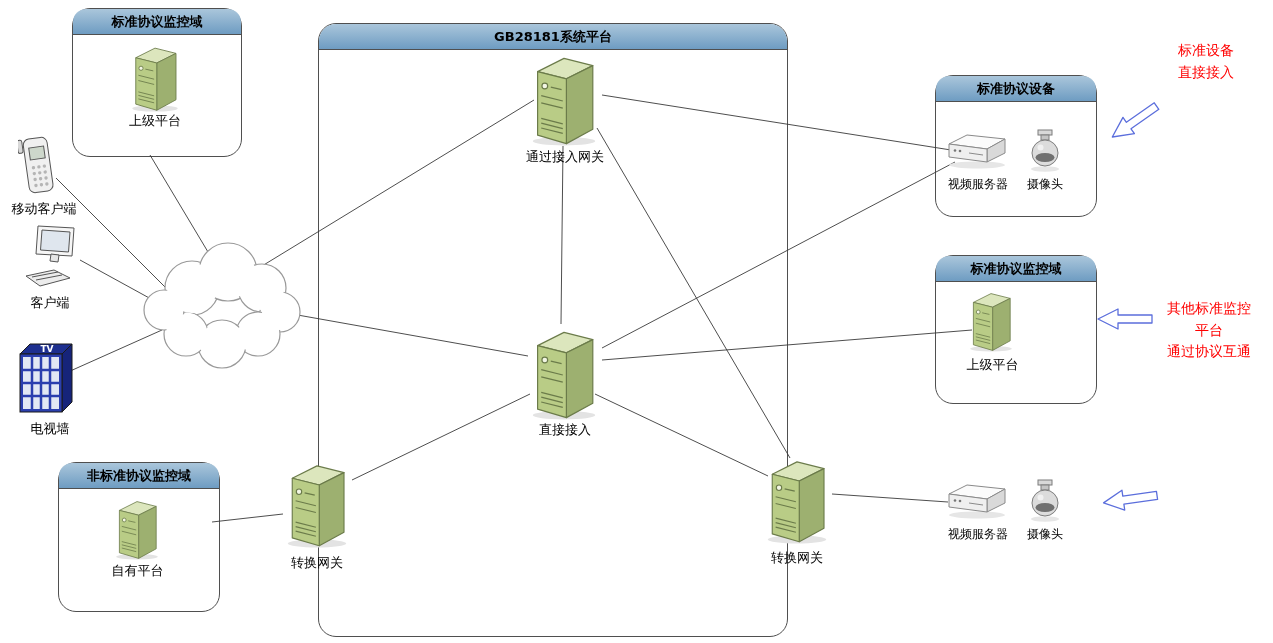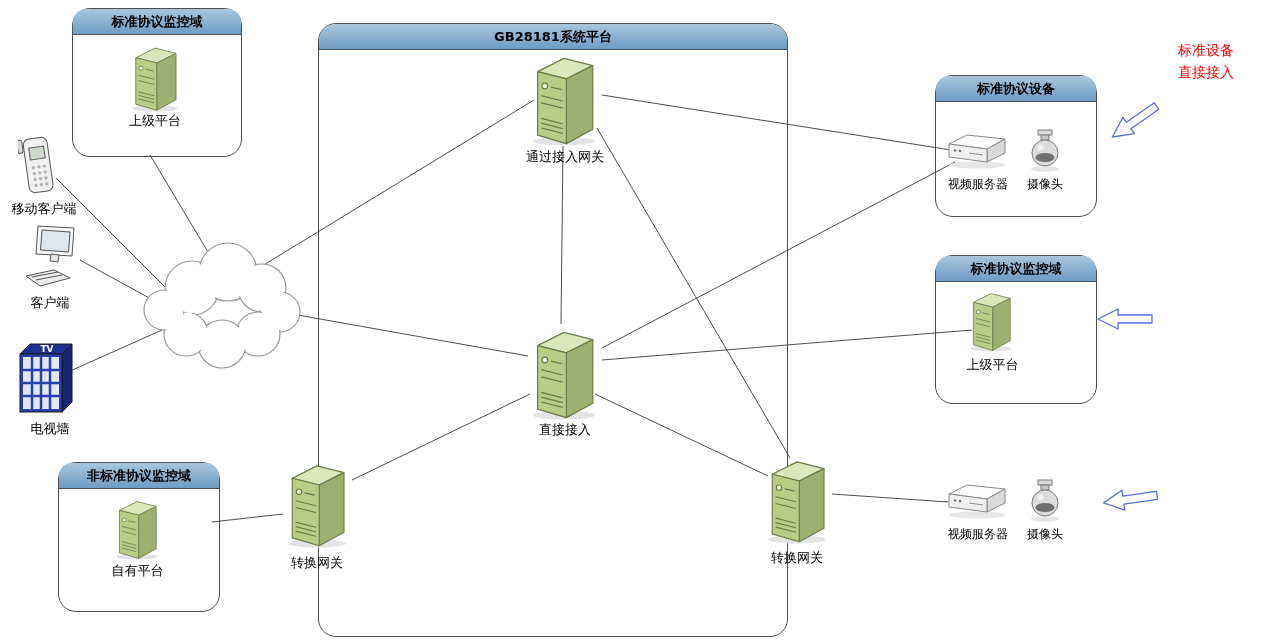--- a/index.html
+++ b/index.html
@@ -256,14 +256,17 @@
   <div class="icon" style="left:1027px;top:478px;width:36px;height:44px;">
     <svg viewBox="0 0 36 44">
         <use href="#sym-camera"></use>
       </svg>
   </div>
   <div class="node-label" style="left:938px;top:526px;width:80px;font-size:12px;">视频服务器</div>
   <div class="node-label" style="left:1021px;top:526px;width:48px;font-size:12px;">摄像头</div>
 
   <div class="annotation" style="left:1150px;top:40px;width:112px;">标准设备
 直接接入</div>
+  <div class="annotation" style="left:1150px;top:298px;width:118px;">其他标准监控
+平台
+通过协议互通</div>
 
 </div>
 
 </body></html>

